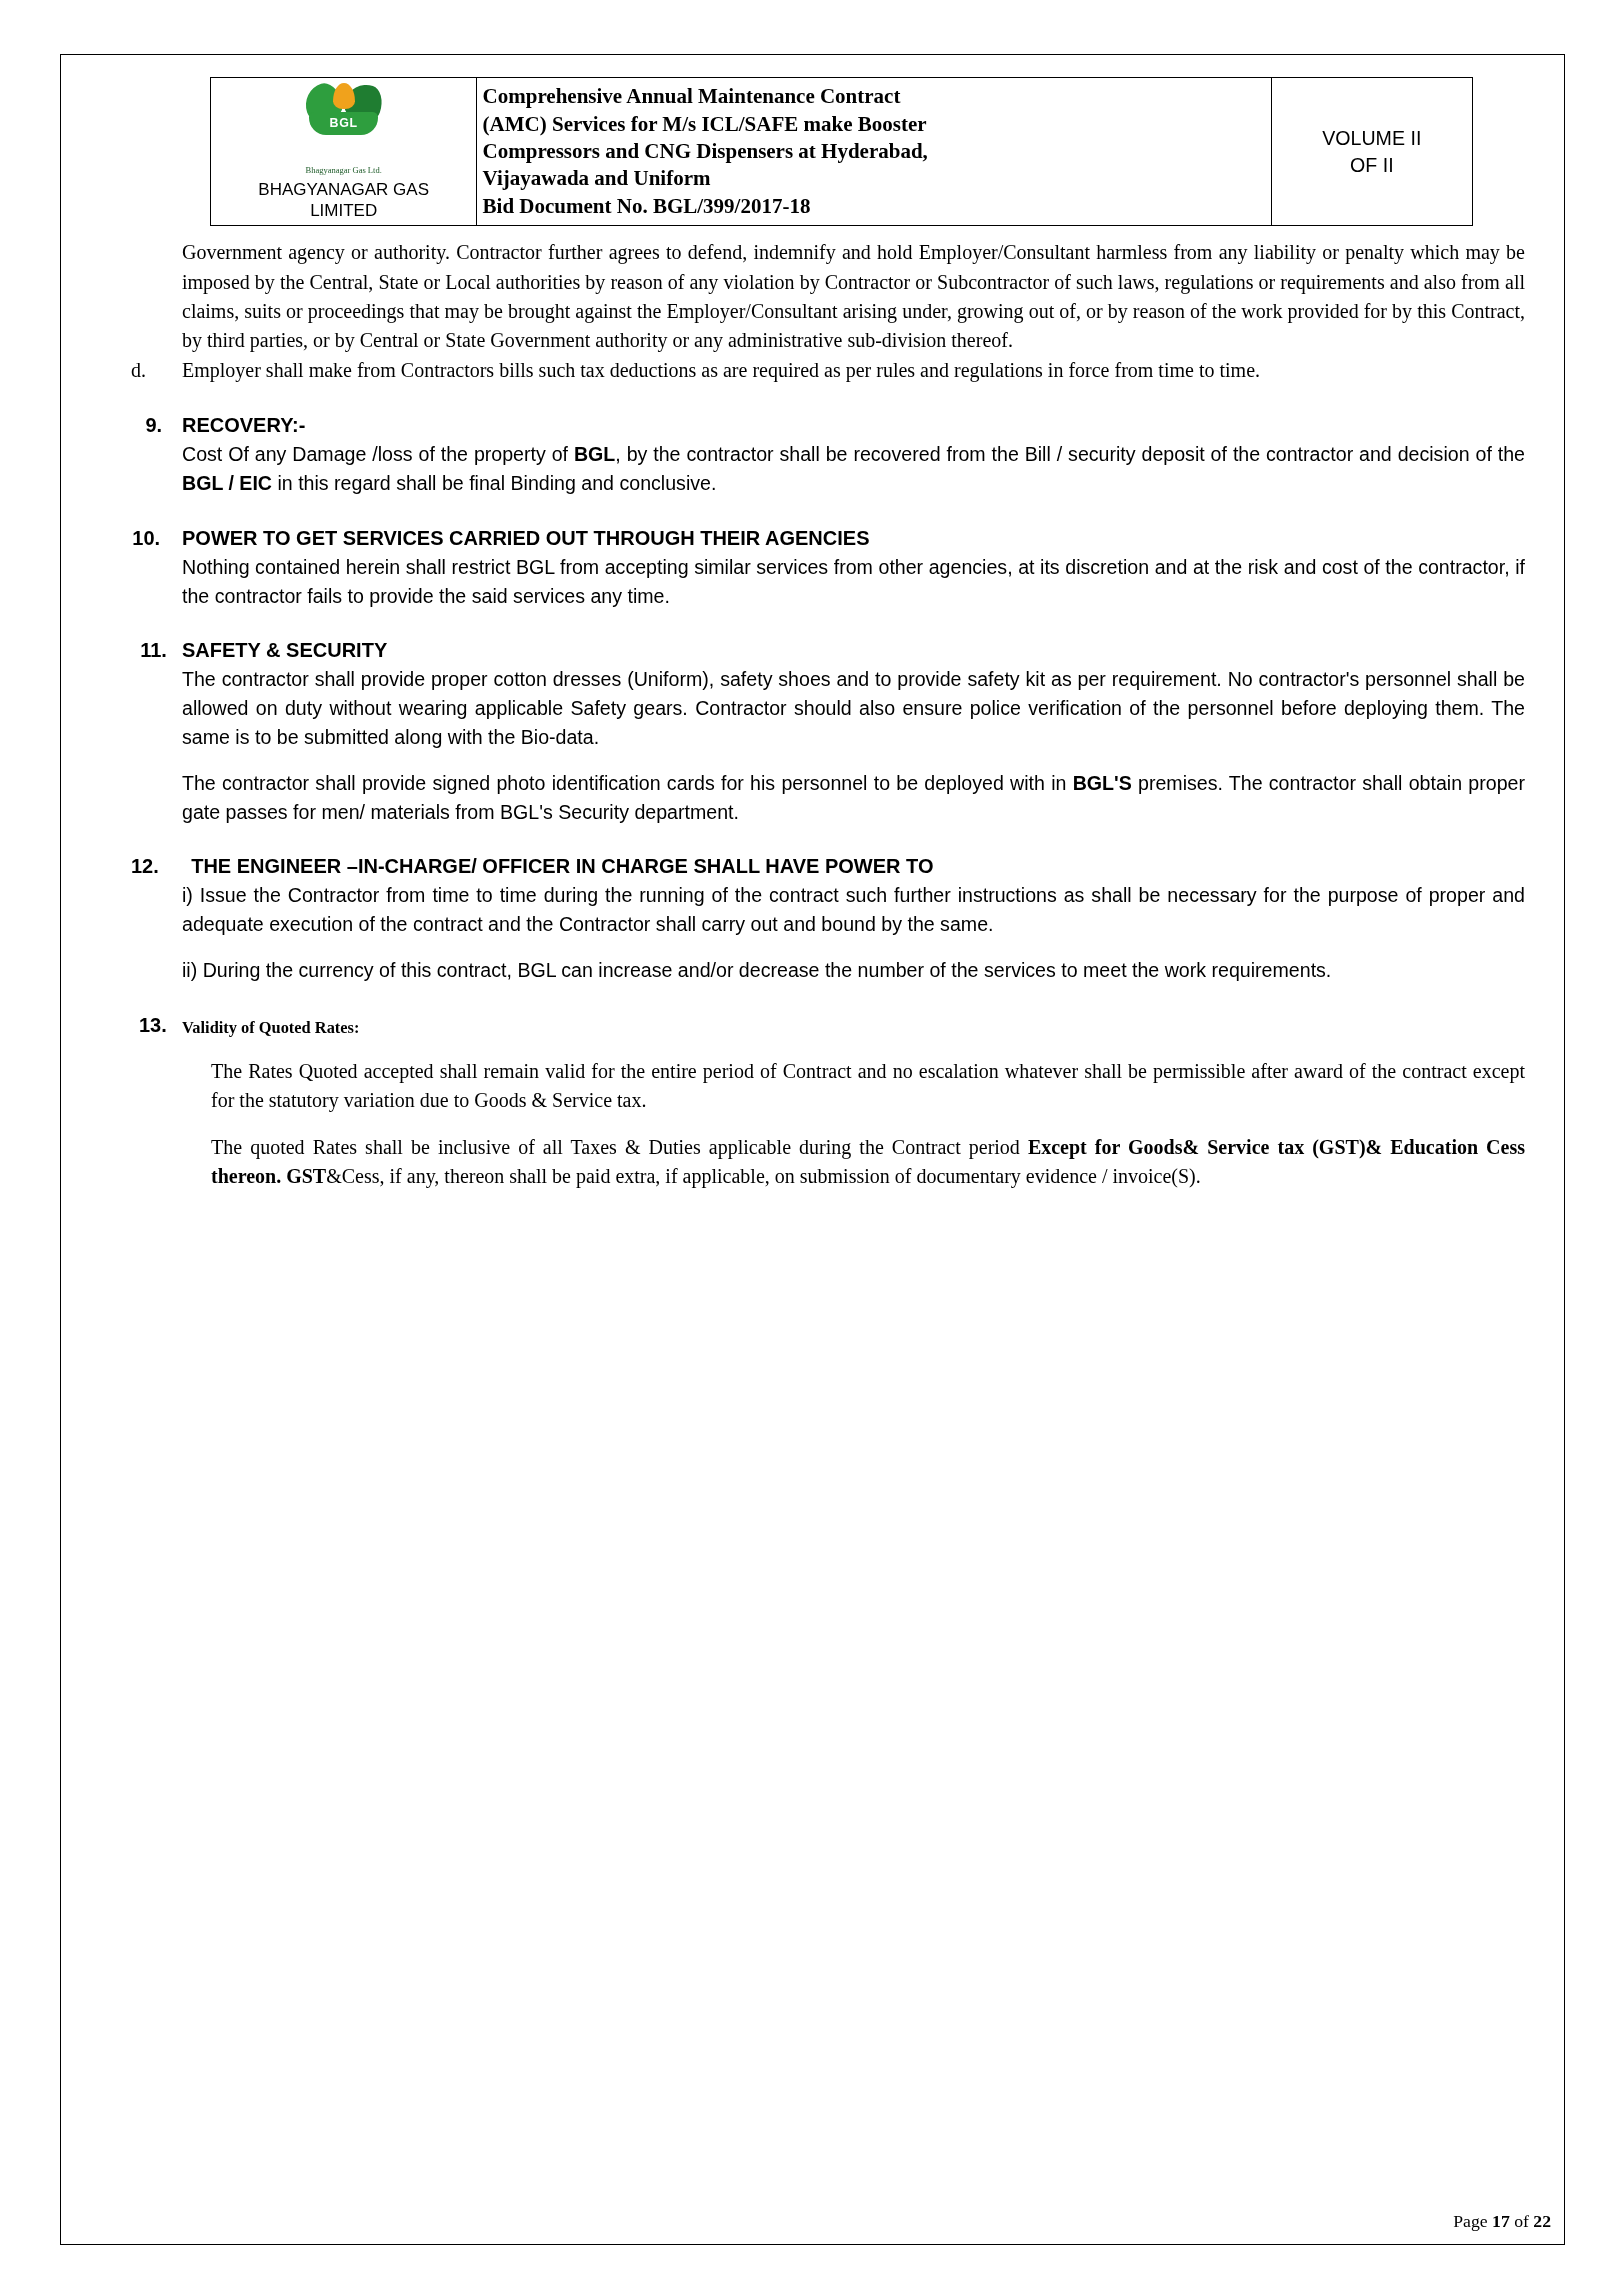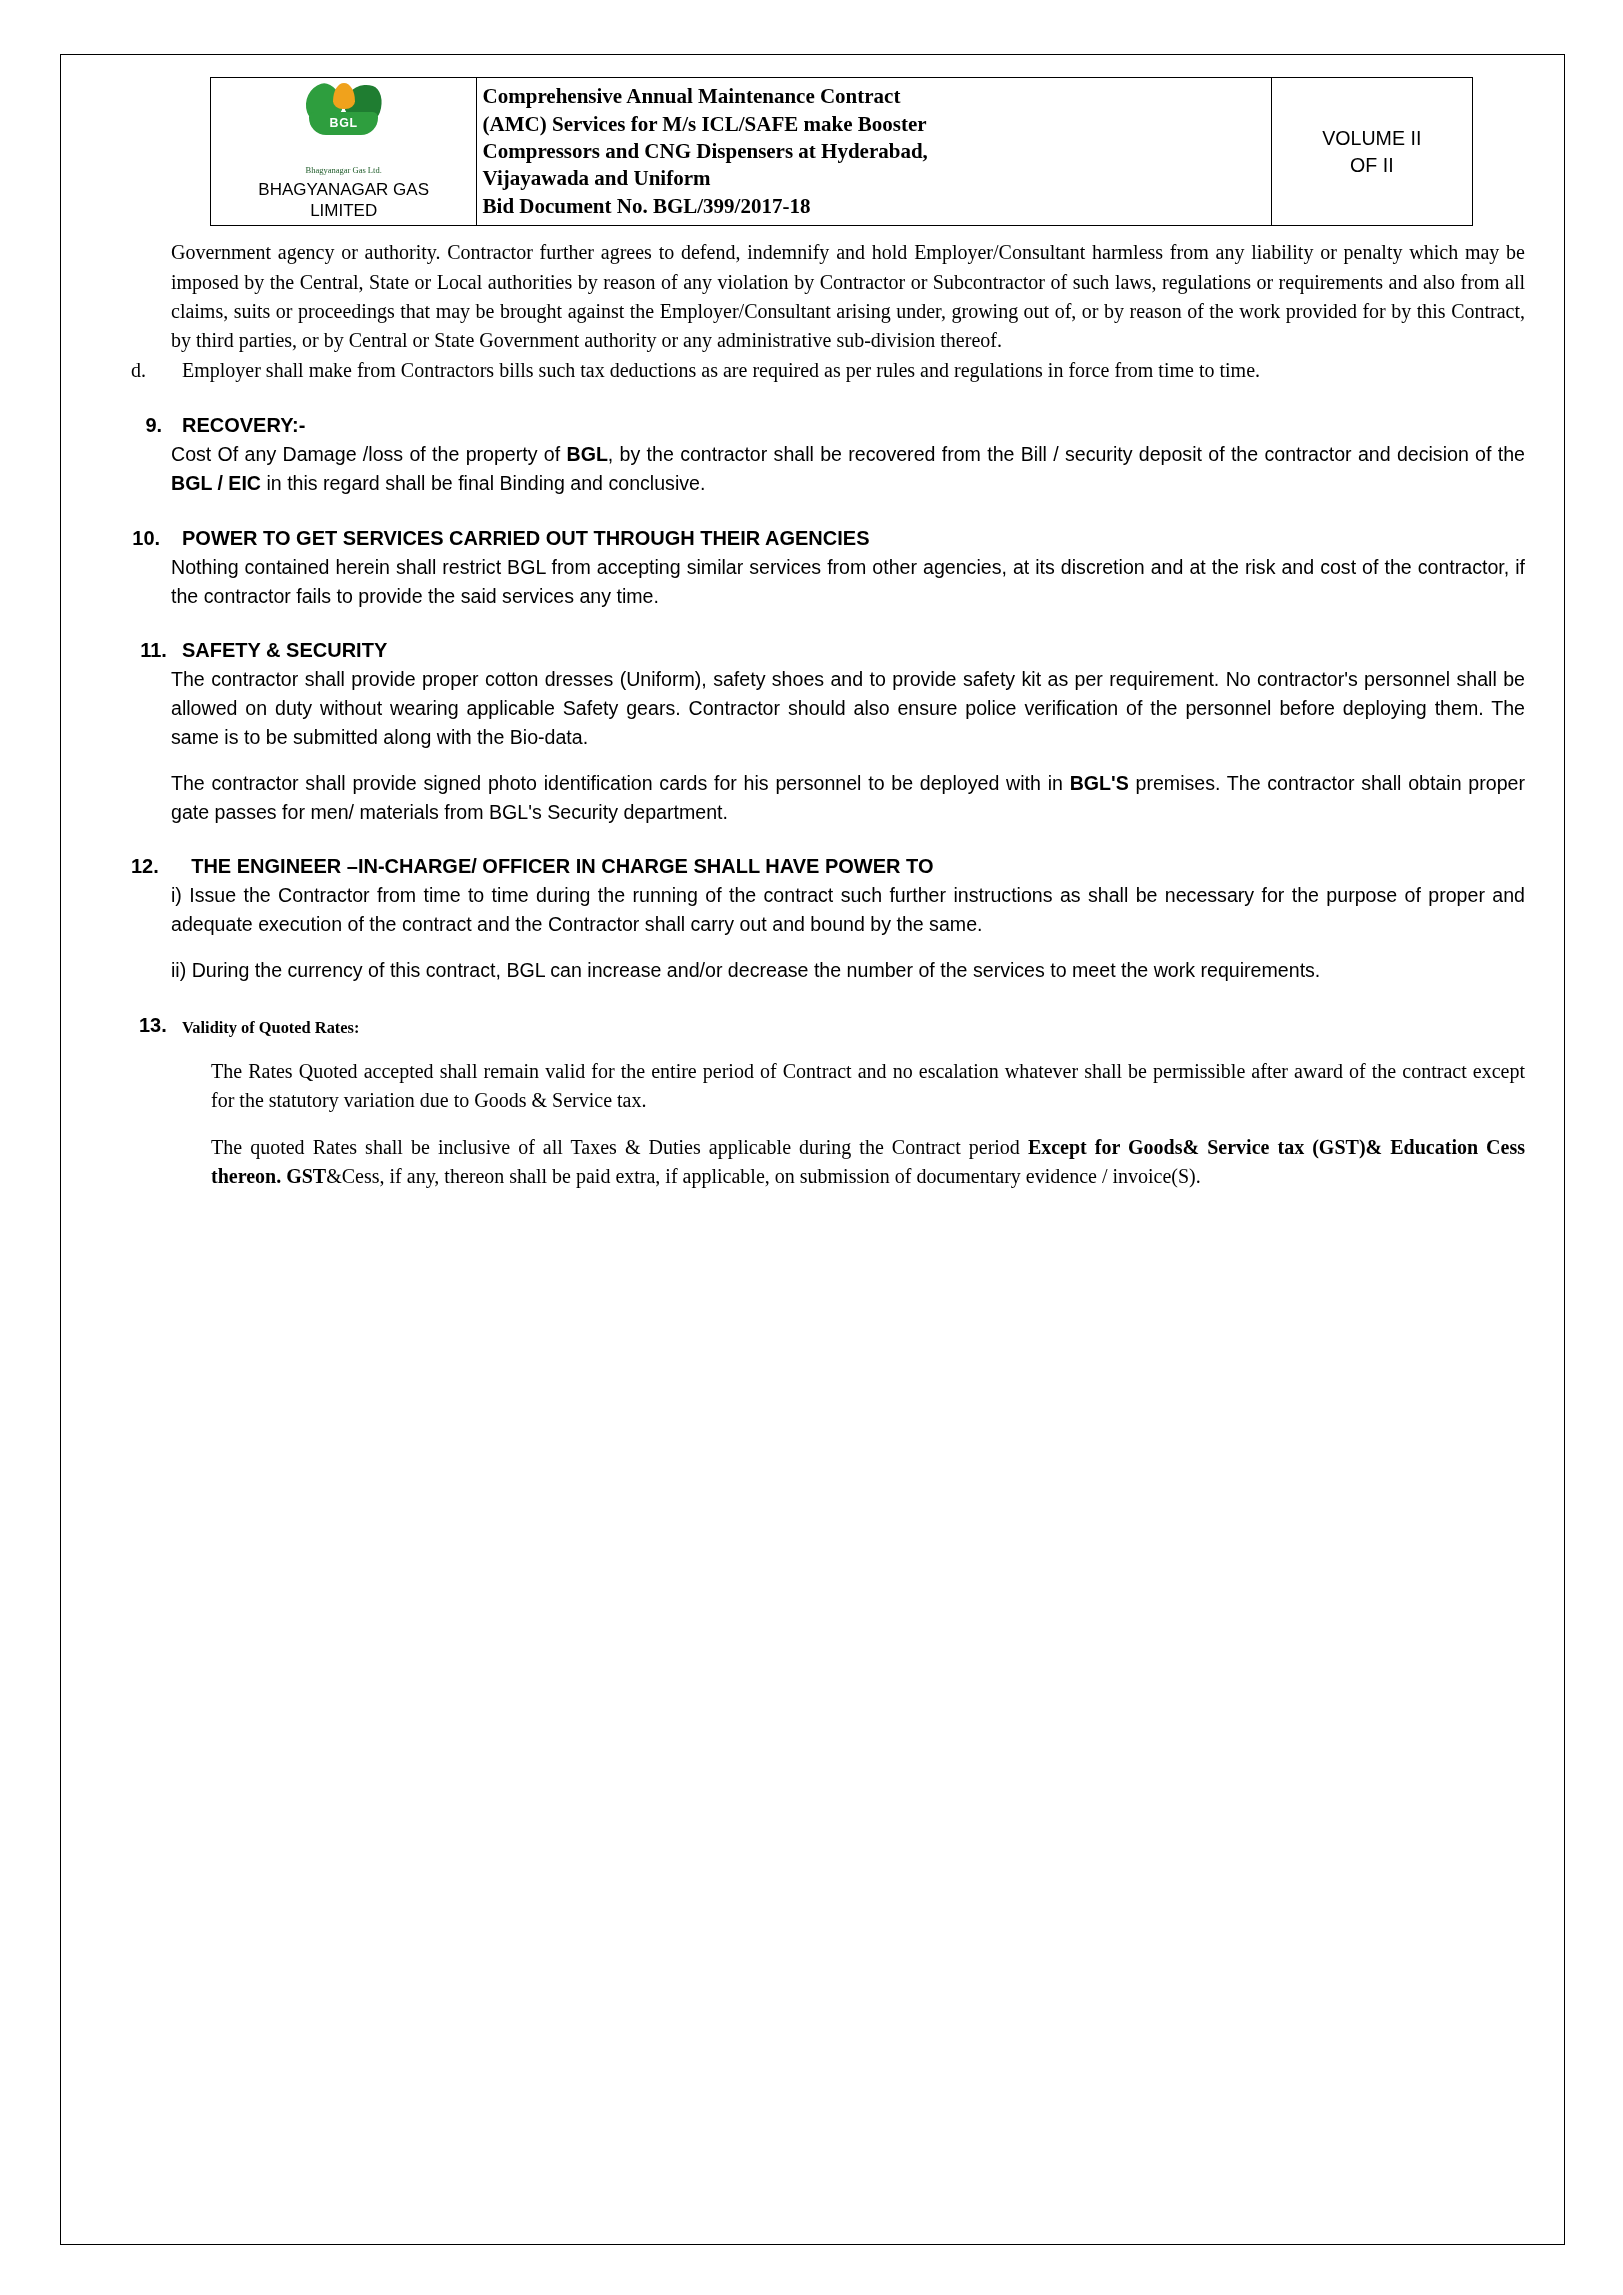--- a/index.html
+++ b/index.html
@@ -129,21 +129,21 @@
   
   .para {
     font-size: 20px;
     line-height: 1.47;
     text-align: justify;
     margin: 0;
   }
   .serif { font-family: "Liberation Serif", serif; }
   .sans  { font-family: "Liberation Sans", sans-serif; font-size: 19.6px; }
 
-  .block-indent { margin-left: 40px; }
+  .block-indent { margin-left: 51px; }
 
   .list-row {
     display: flex;
     align-items: flex-start;
   }
   .list-marker {
     flex: 0 0 auto;
     font-size: 20px;
     line-height: 1.47;
   }
@@ -286,14 +286,17 @@
     </div>
     <div class="gap-s"></div>
     <div style="margin-left:80px">
       <p class="para serif">The Rates Quoted accepted shall remain valid for the entire period of Contract and no escalation whatever shall be permissible after award of the contract except for the statutory variation due to Goods &amp; Service tax.</p>
       <div class="gap-s"></div>
       <p class="para serif"><span>The quoted Rates shall be inclusive of all Taxes &amp; Duties applicable during the Contract period </span><b>Except for   Goods&amp; Service tax (GST)&amp; Education Cess thereon. GST</b><span>&amp;Cess, if any, thereon shall be paid extra, if applicable, on submission of documentary evidence / invoice(S).</span></p>
     </div>
 
   </div>
 
+  <div class="footer">
+    <span>Page </span><span class="num">17</span><span> of </span><span class="num">22</span>
+  </div>
 </div>
 
 
 </body></html>

